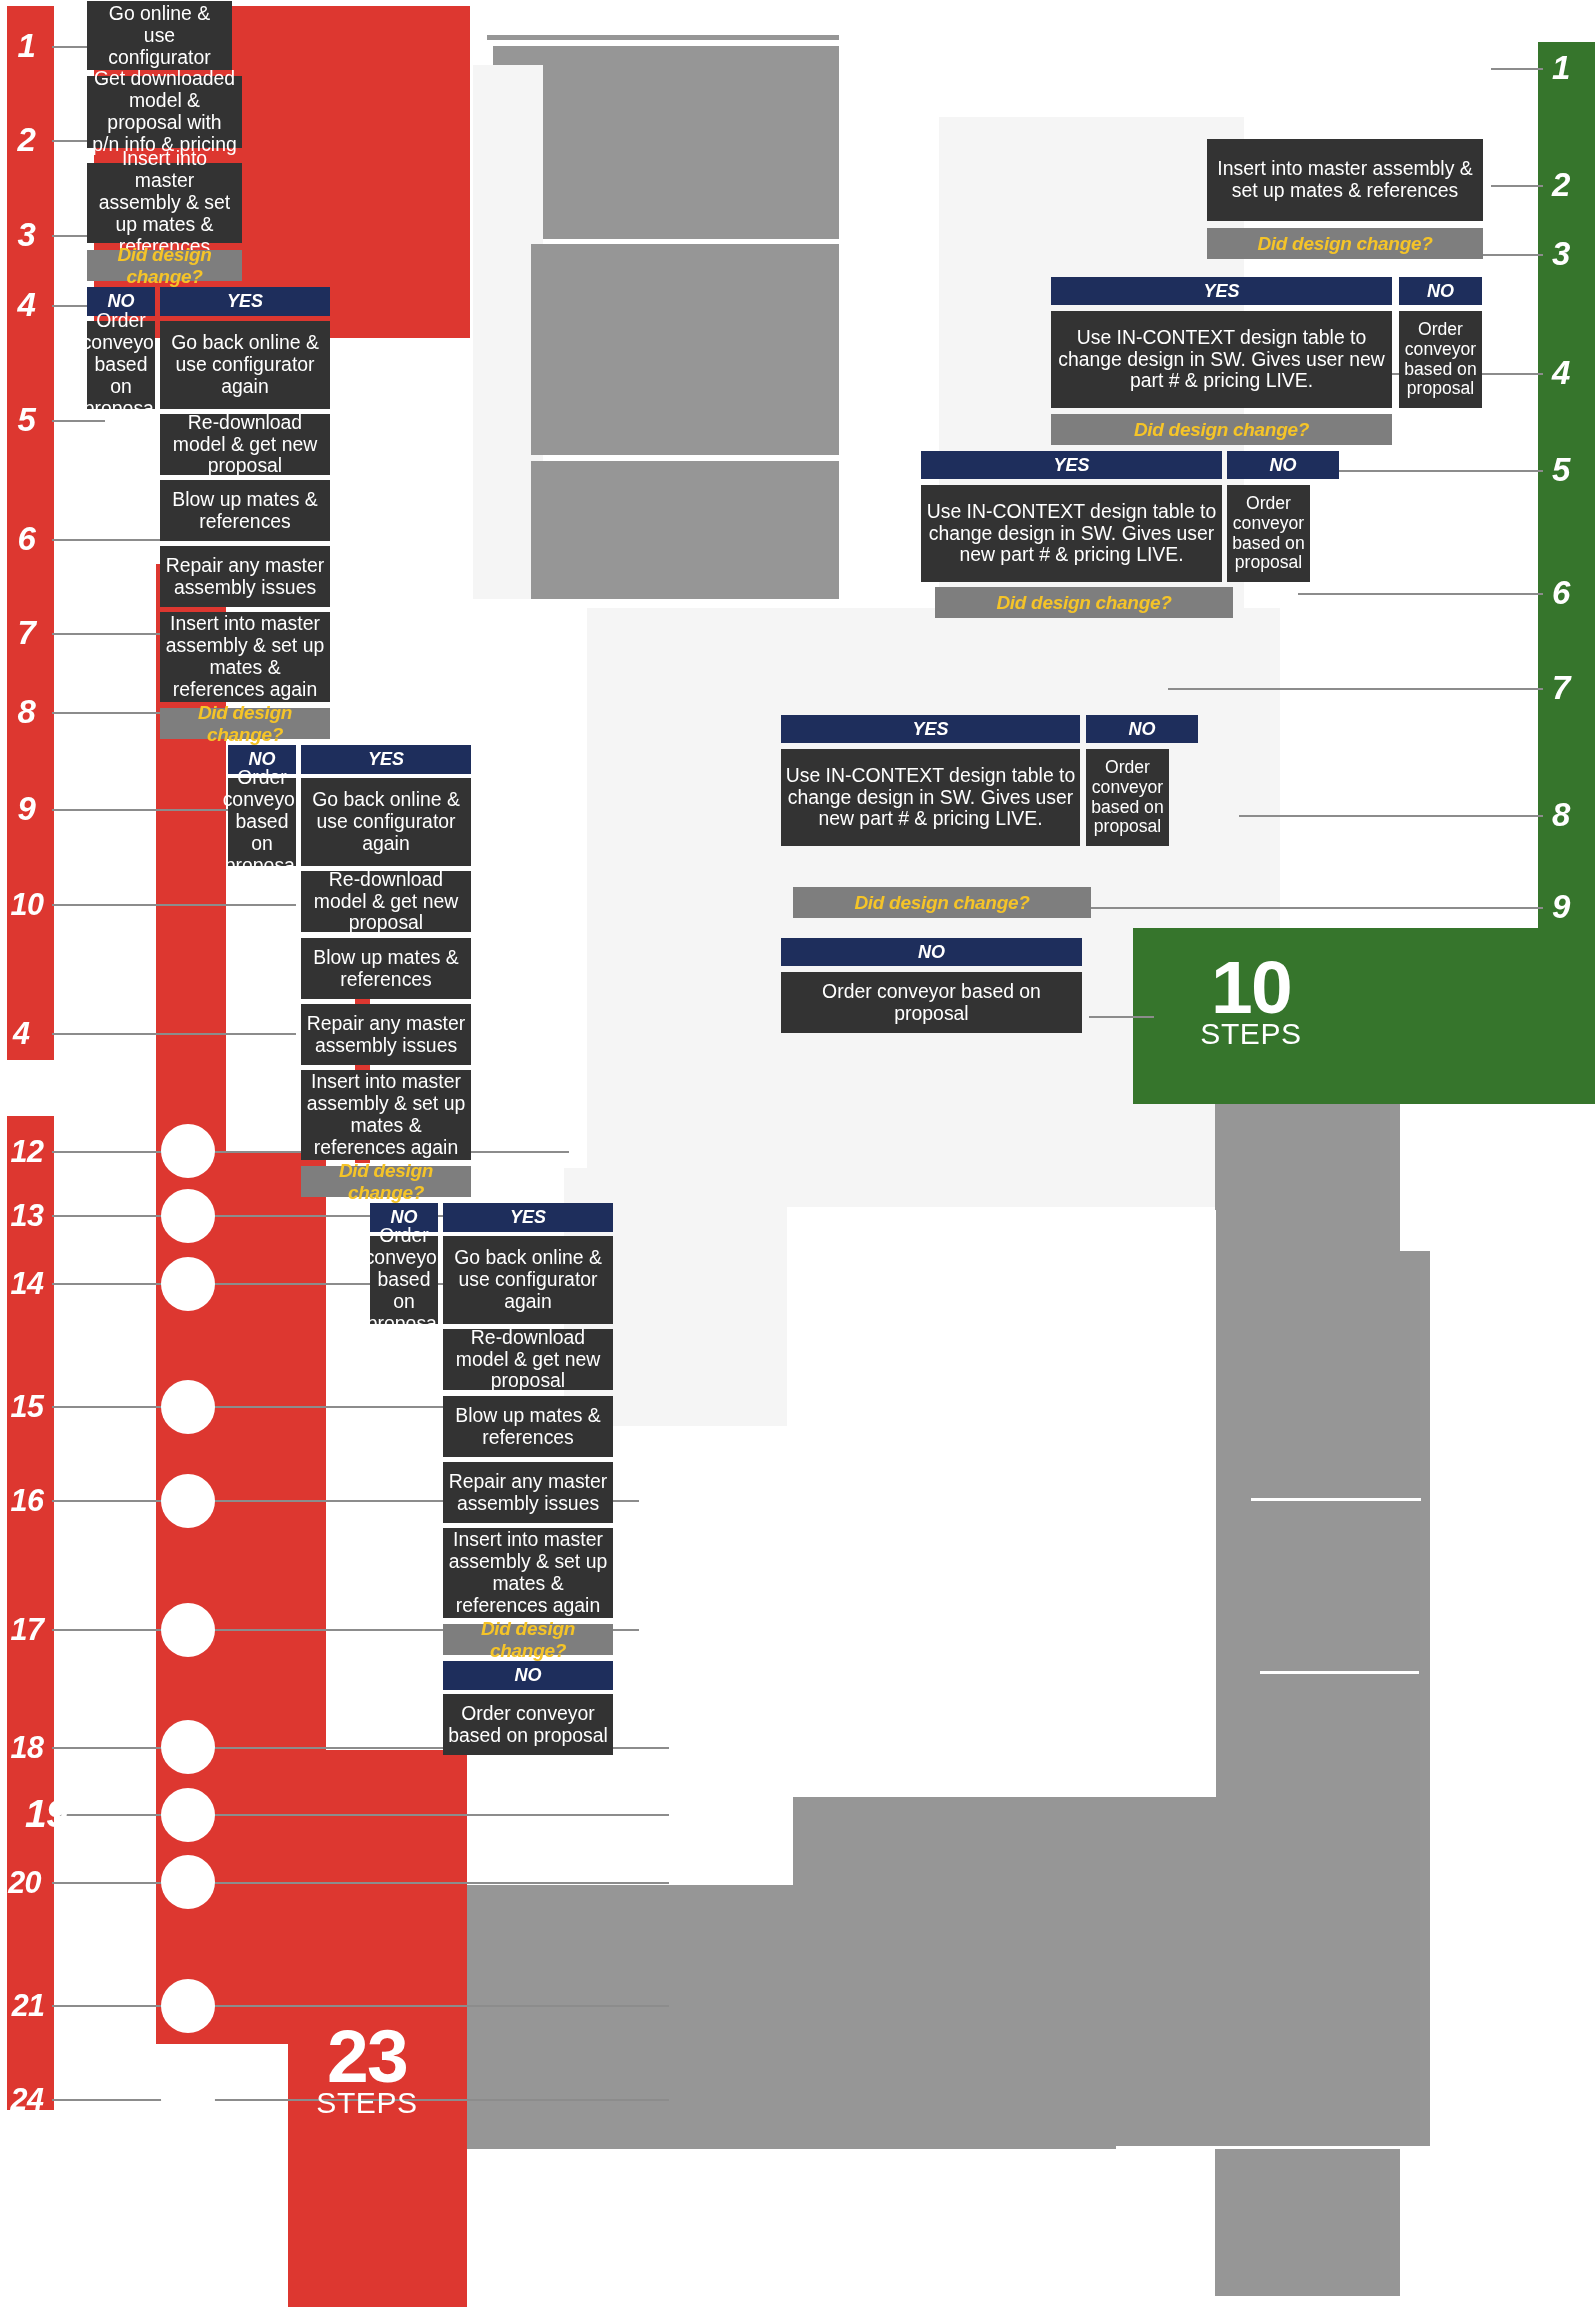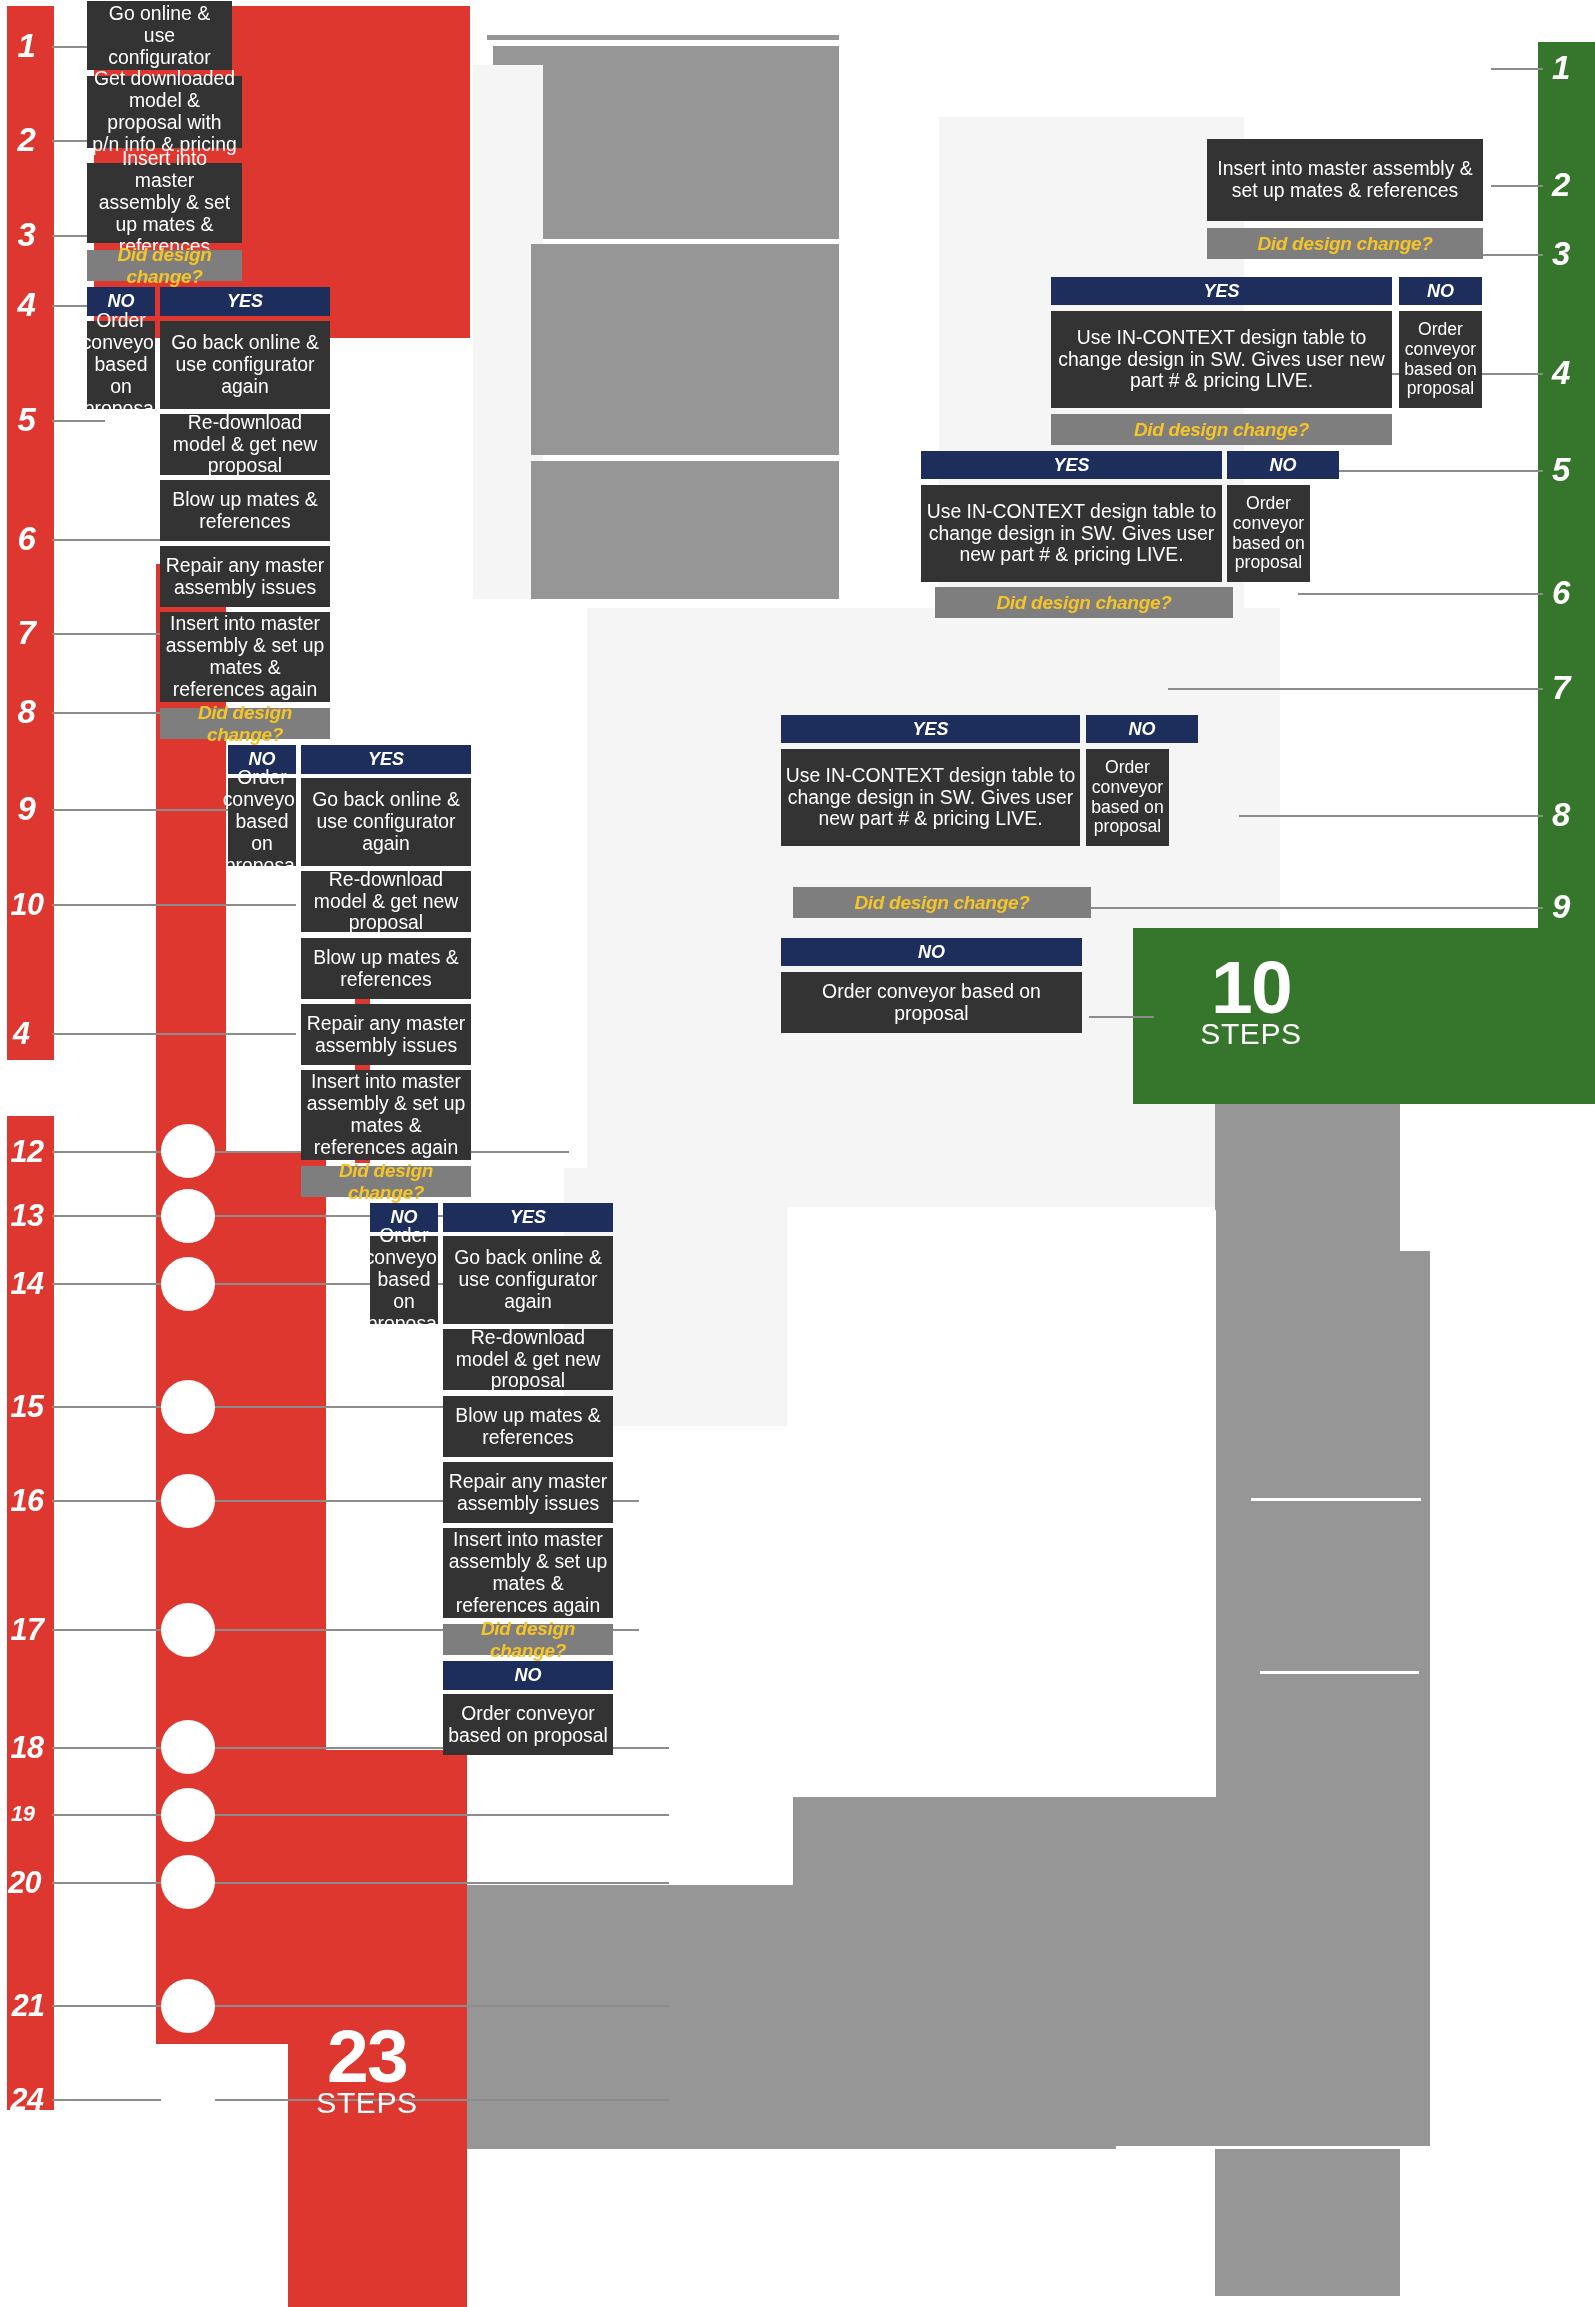--- a/index.html
+++ b/index.html
@@ -122,21 +122,21 @@
   <div class="rail-num" style="left:10.6px;top:904px;font-size:30.5px;">10</div>
   <div class="rail-num" style="left:13px;top:1033px;font-size:30.5px;">4</div>
 
   <div class="rail-num" style="left:10.6px;top:1151px;font-size:30.5px;">12</div>
   <div class="rail-num" style="left:10.6px;top:1215px;font-size:30.5px;">13</div>
   <div class="rail-num" style="left:10.6px;top:1283px;font-size:30.5px;">14</div>
   <div class="rail-num" style="left:10.6px;top:1406px;font-size:30.5px;">15</div>
   <div class="rail-num" style="left:10.6px;top:1500px;font-size:30.5px;">16</div>
   <div class="rail-num" style="left:10.6px;top:1629px;font-size:30.5px;">17</div>
   <div class="rail-num" style="left:10.6px;top:1747px;font-size:30.5px;">18</div>
-  <div class="rail-num" style="left:11px;top:1814px;font-size:22px;">19</div>
+  <div class="rail-num" style="left:25px;top:1814px;font-size:39px;">19</div>
   <div class="rail-num" style="left:8.2px;top:1882px;font-size:30.5px;text-align:right;">20</div>
   <div class="rail-num" style="left:11.7px;top:2005px;font-size:30.5px;">21</div>
   <div class="rail-num" style="left:10.6px;top:2099px;font-size:30.5px;">24</div>
 
   <div class="box box-dark" style="left:87px;top:1.2px;   width:145px;height:69px;">Go online &amp; use configurator</div>
   <div class="box box-dark" style="left:87px;top:76px; width:155px;height:72px;">Get downloaded model &amp; proposal with p/n info &amp; pricing</div>
   <div class="box box-dark" style="left:87px;top:163px; width:155px;height:80px;">Insert into master assembly &amp; set up mates &amp; references</div>
   <div class="box box-q" style="left:87px;top:250px; width:155px;height:31px;">Did design change?</div>
   <div class="box box-yn" style="left:87px;top:287px; width:68px;height:29px;">NO</div>
   <div class="box box-yn" style="left:160px;top:287px; width:170px;height:29px;">YES</div>

